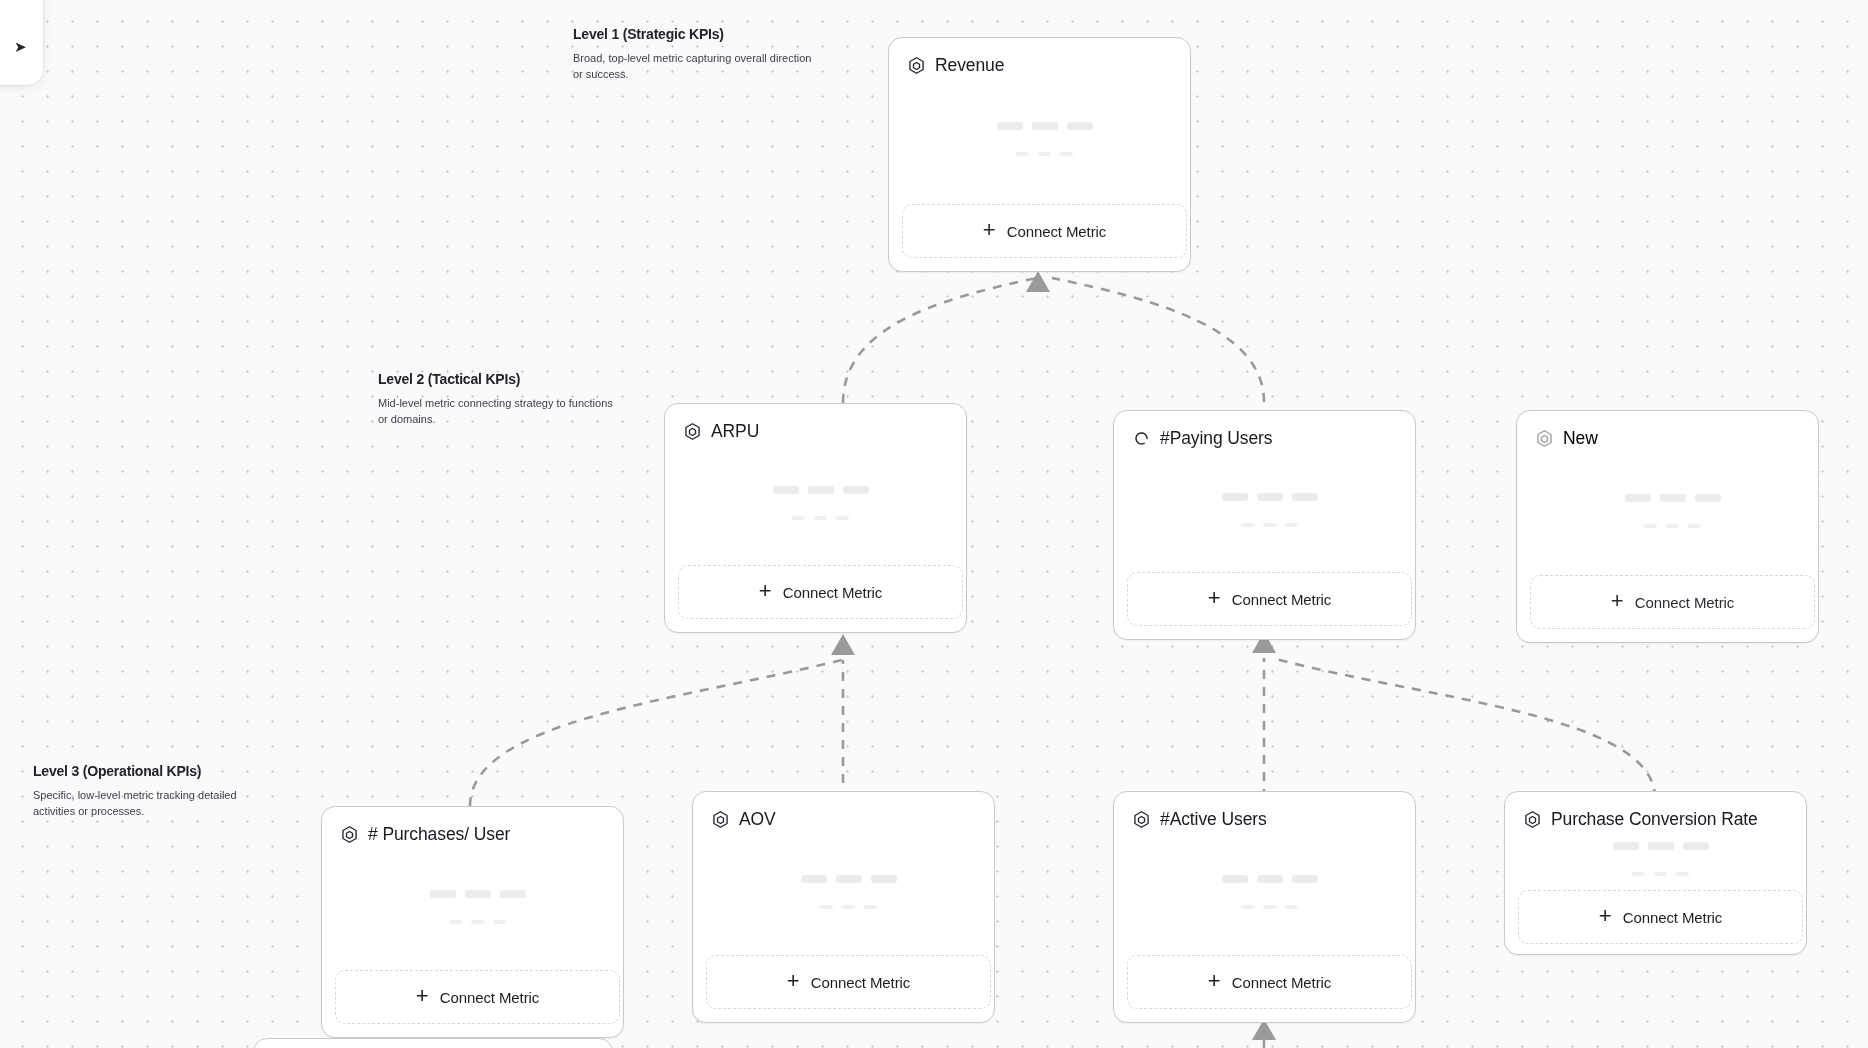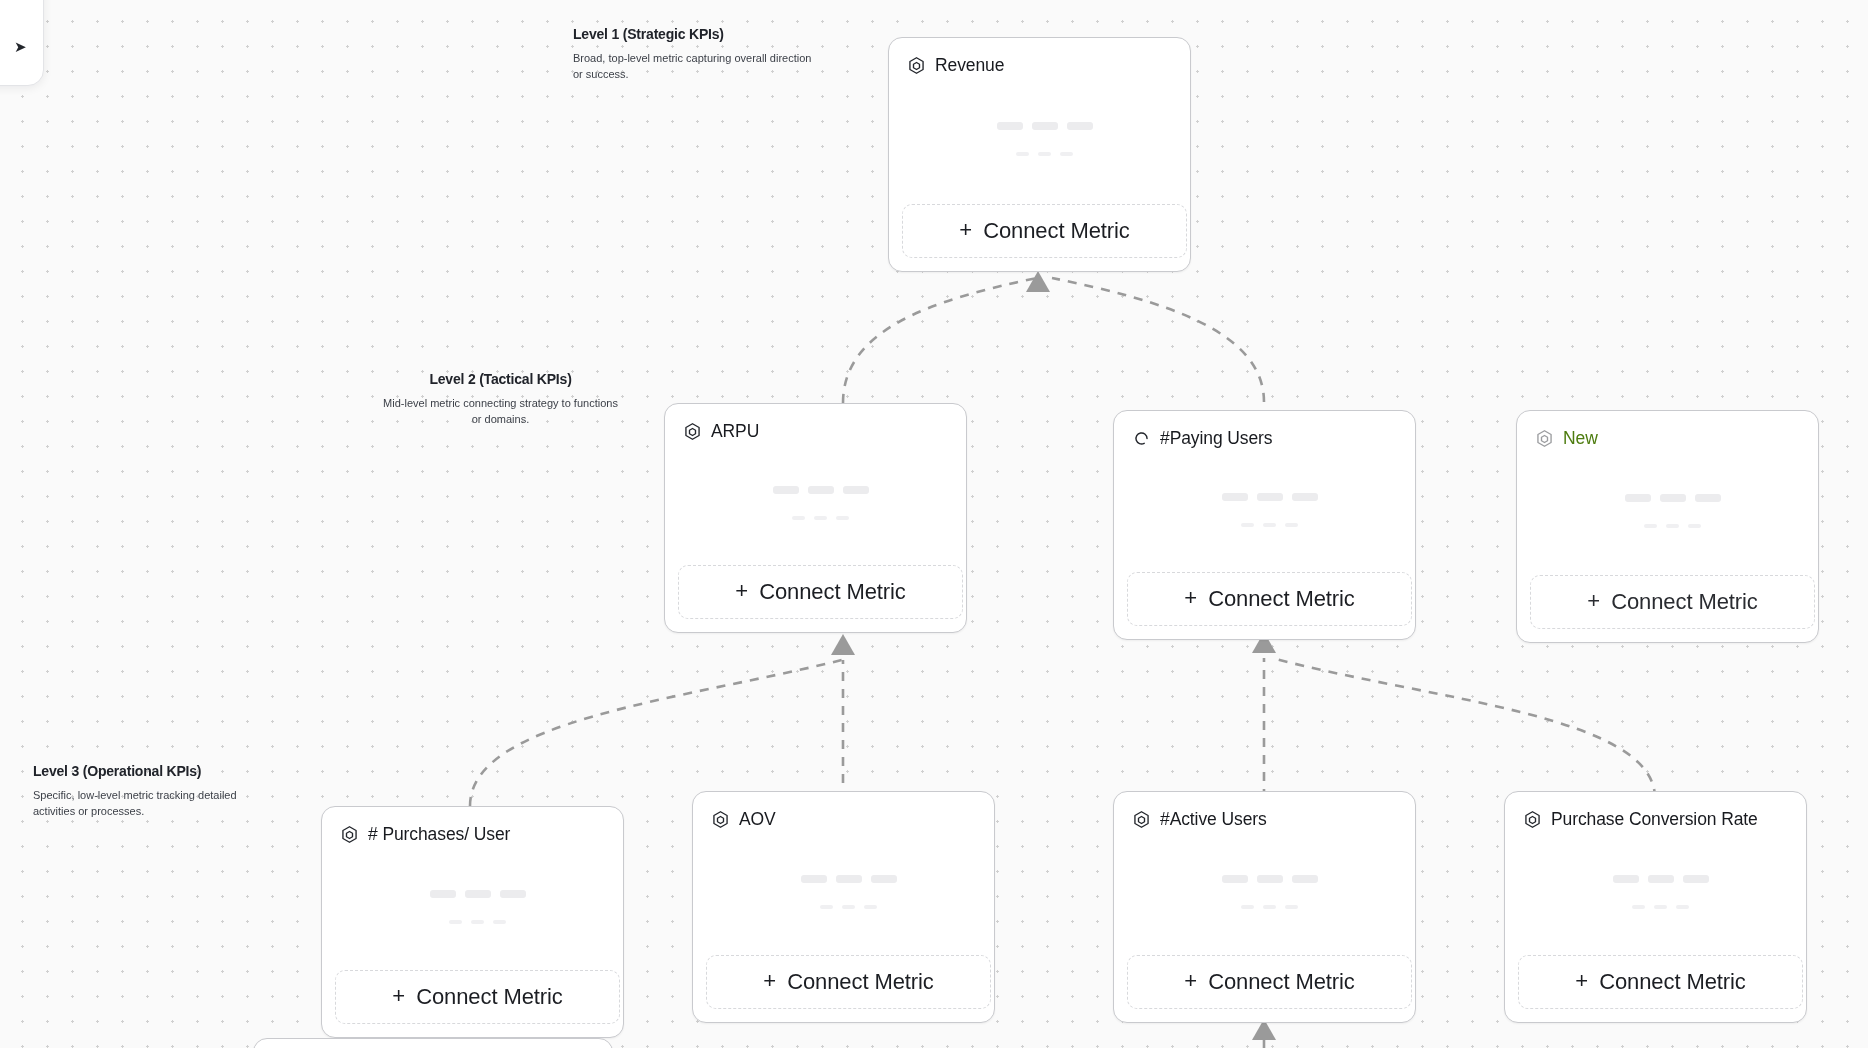--- a/index.html
+++ b/index.html
@@ -88,21 +88,21 @@
     display: block;
   }
   .card-title {
     font-size: 17.5px;
     font-weight: 500;
     color: #181a1f;
     letter-spacing: -0.1px;
     white-space: nowrap;
     line-height: 1.2;
   }
-  .card.muted .card-title { color: #4d7c0f; }
+  .card.muted .card-title { color: #000000; }
   .card.muted .card-icon { opacity: .45; }
 
   
   .card-body {
     flex: 1 1 auto;
     display: flex;
     flex-direction: column;
     align-items: center;
     justify-content: center;
     gap: 22px;
@@ -127,21 +127,21 @@
   }
   .connect-plus {
     font-size: 22px;
     line-height: 1;
     color: #1c1e23;
     font-weight: 300;
     position: relative;
     top: -1px;
   }
   .connect-label {
-    font-size: 22px;
+    font-size: 15px;
     color: #1c1e23;
     font-weight: 500;
     letter-spacing: -0.1px;
     white-space: nowrap;
   }
   .card.muted .connect-plus,
   .card.muted .connect-label { color: #2a2c31; }
 
   
   #corner-panel {
@@ -192,21 +192,21 @@
 
     <path class="edge" d="M 1264 1048 L 1264 1040"></path>
     <polygon class="arrow" points="1264,1019 1276,1040 1252,1040"></polygon>
   </svg>
 
   <div class="level-label" style="left:573px; top:25px;">
     <div class="level-title">Level 1 (Strategic KPIs)</div>
     <div class="level-desc">Broad, top-level metric capturing overall direction or success.</div>
   </div>
 
-  <div class="level-label" style="left:378px; top:370px;text-align:center;">
+  <div class="level-label" style="left:378px; top:370px;">
     <div class="level-title">Level 2 (Tactical KPIs)</div>
     <div class="level-desc">Mid-level metric connecting strategy to functions or domains.</div>
   </div>
 
   <div class="level-label" style="left:33px; top:762px;">
     <div class="level-title">Level 3 (Operational KPIs)</div>
     <div class="level-desc">Specific, low-level metric tracking detailed activities or processes.</div>
   </div>
 
   <div class="card" style="left:888px; top:37px; width:303px; height:235px;">
@@ -383,21 +383,21 @@
         <span class="sk"></span>
         <span class="sk"></span>
       </div>
     </div>
     <div class="connect-btn">
       <span class="connect-plus">+</span>
       <span class="connect-label">Connect Metric</span>
     </div>
   </div>
 
-  <div class="card" style="left:1504px; top:791px; width:303px; height:232px;">
+  <div class="card" style="left:1504px; top:791px; width:303px; height:164px;">
     <div class="card-head">
       <svg class="card-icon" viewBox="0 0 24 24">
         <path d="M12 2.2 20.3 7v10L12 21.8 3.7 17V7z" fill="none" stroke="#23262c" stroke-width="1.7" stroke-linejoin="round"></path>
         <path d="M12 8.2 15.8 10.4v4.4L12 17l-3.8-2.2v-4.4z" fill="none" stroke="#23262c" stroke-width="1.7" stroke-linejoin="round"></path>
       </svg>
       <div class="card-title">Purchase Conversion Rate</div>
     </div>
     <div class="card-body">
       <div class="sk-row big">
         <span class="sk"></span>

